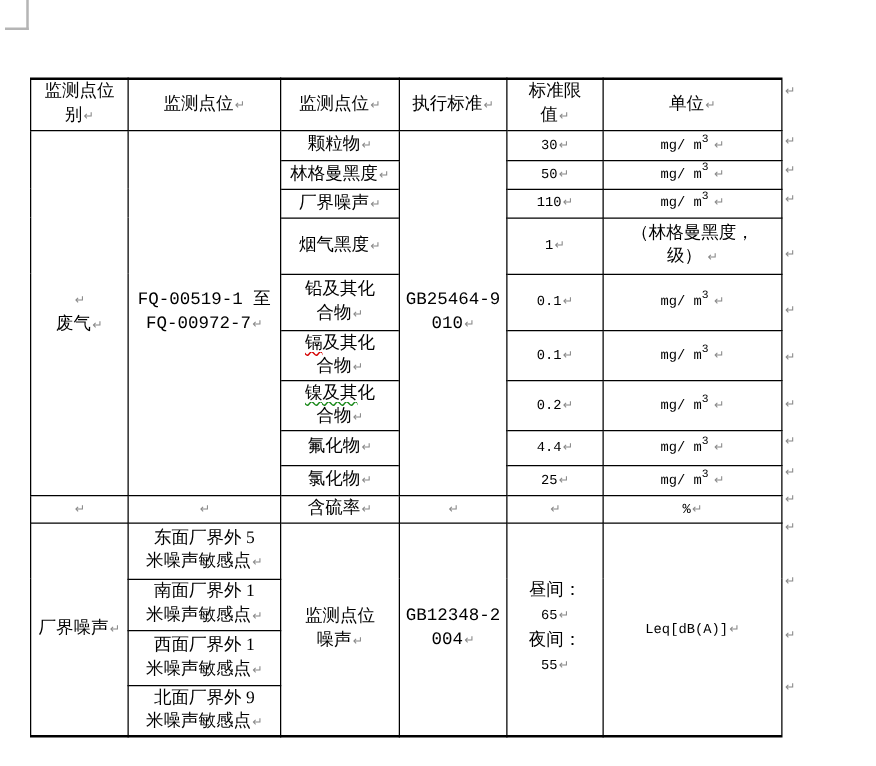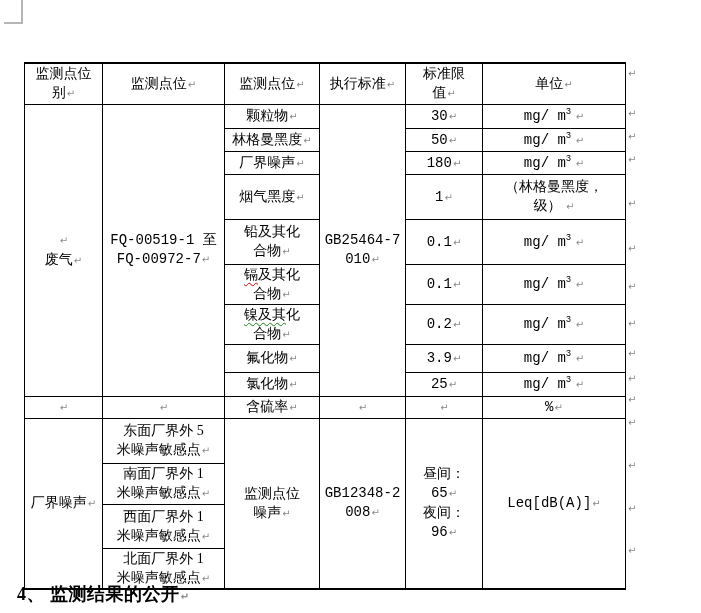--- a/index.html
+++ b/index.html
@@ -22,21 +22,21 @@
   table.std {
     position:absolute; left:24px; top:62px; width:601px;
     border-collapse:collapse; table-layout:fixed;
     border-top:2px solid #000; border-bottom:2px solid #000;
   }
   table.std td {
     border:1px solid #000; padding:0; text-align:center; vertical-align:middle;
     font-size:14px; line-height:19px;
   }
   td.no-right { border-right:none; }
-  .latin { font-family:"Liberation Mono", monospace; font-size:14px; }
+  .latin { font-family:"Liberation Mono", monospace; font-size:11px; }
   sup.latin { font-size:9px; line-height:0; }
   .pilcrow {
     color:#8a8a8a; font-family:"DejaVu Sans", sans-serif;
     font-size:10px; padding-left:1px;
   }
   .row-end { position:absolute; left:627px; }
   .line { display:block; }
   .sp-red {
     text-decoration-line:underline; text-decoration-style:wavy;
     text-decoration-color:#d40000; text-decoration-thickness:1px; text-underline-offset:3px;
@@ -84,36 +84,36 @@
       <td rowspan="9">
         <span class="line"><span class="pilcrow">↵</span></span>
         <span class="line"><span>废气</span><span class="pilcrow">↵</span></span>
       </td>
       <td rowspan="9" class="latin">
         <span class="line">FQ-00519-1 至</span>
         <span class="line"><span>FQ-00972-7</span><span class="pilcrow">↵</span></span>
       </td>
       <td><span>颗粒物</span><span class="pilcrow">↵</span></td>
       <td rowspan="9" class="latin">
-        <span class="line">GB25464-7</span>
+        <span class="line">GB25464-9</span>
         <span class="line"><span>010</span><span class="pilcrow">↵</span></span>
       </td>
       <td><span class="latin">30</span><span class="pilcrow">↵</span></td>
       <td class="no-right"><span class="latin">mg/ m</span><sup class="latin">3</sup>&nbsp;<span class="pilcrow">↵</span></td>
     </tr>
 
     <tr style="height:23px">
       <td><span>林格曼黑度</span><span class="pilcrow">↵</span></td>
       <td><span class="latin">50</span><span class="pilcrow">↵</span></td>
       <td class="no-right"><span class="latin">mg/ m</span><sup class="latin">3</sup>&nbsp;<span class="pilcrow">↵</span></td>
     </tr>
 
     <tr style="height:23px">
       <td><span>厂界噪声</span><span class="pilcrow">↵</span></td>
-      <td><span class="latin">180</span><span class="pilcrow">↵</span></td>
+      <td><span class="latin">110</span><span class="pilcrow">↵</span></td>
       <td class="no-right"><span class="latin">mg/ m</span><sup class="latin">3</sup>&nbsp;<span class="pilcrow">↵</span></td>
     </tr>
 
     <tr style="height:45px">
       <td><span>烟气黑度</span><span class="pilcrow">↵</span></td>
       <td><span class="latin">1</span><span class="pilcrow">↵</span></td>
       <td class="no-right">
         <span class="line">（林格曼黑度，</span>
         <span class="line"><span>级）</span> <span class="pilcrow">↵</span></span>
       </td>
@@ -141,21 +141,21 @@
       <td>
         <span class="line"><span class="sp-green">镍及其</span><span>化</span></span>
         <span class="line"><span>合物</span><span class="pilcrow">↵</span></span>
       </td>
       <td><span class="latin">0.2</span><span class="pilcrow">↵</span></td>
       <td class="no-right"><span class="latin">mg/ m</span><sup class="latin">3</sup>&nbsp;<span class="pilcrow">↵</span></td>
     </tr>
 
     <tr style="height:28px">
       <td><span>氟化物</span><span class="pilcrow">↵</span></td>
-      <td><span class="latin">3.9</span><span class="pilcrow">↵</span></td>
+      <td><span class="latin">4.4</span><span class="pilcrow">↵</span></td>
       <td class="no-right"><span class="latin">mg/ m</span><sup class="latin">3</sup>&nbsp;<span class="pilcrow">↵</span></td>
     </tr>
 
     <tr style="height:24px">
       <td><span>氯化物</span><span class="pilcrow">↵</span></td>
       <td><span class="latin">25</span><span class="pilcrow">↵</span></td>
       <td class="no-right"><span class="latin">mg/ m</span><sup class="latin">3</sup>&nbsp;<span class="pilcrow">↵</span></td>
     </tr>
 
     <tr style="height:22px">
@@ -172,45 +172,45 @@
       <td>
         <span class="line">东面厂界外 5</span>
         <span class="line"><span>米噪声敏感点</span><span class="pilcrow">↵</span></span>
       </td>
       <td rowspan="4">
         <span class="line">监测点位</span>
         <span class="line"><span>噪声</span><span class="pilcrow">↵</span></span>
       </td>
       <td rowspan="4" class="latin">
         <span class="line">GB12348-2</span>
-        <span class="line"><span>008</span><span class="pilcrow">↵</span></span>
+        <span class="line"><span>004</span><span class="pilcrow">↵</span></span>
       </td>
       <td rowspan="4">
         <span class="line">昼间：</span>
         <span class="line"><span class="latin">65</span><span class="pilcrow">↵</span></span>
         <span class="line">夜间：</span>
-        <span class="line"><span class="latin">96</span><span class="pilcrow">↵</span></span>
+        <span class="line"><span class="latin">55</span><span class="pilcrow">↵</span></span>
       </td>
       <td rowspan="4" class="no-right"><span class="latin">Leq[dB(A)]</span><span class="pilcrow">↵</span></td>
     </tr>
     <tr style="height:41px">
       <td>
         <span class="line">南面厂界外 1</span>
         <span class="line"><span>米噪声敏感点</span><span class="pilcrow">↵</span></span>
       </td>
     </tr>
     <tr style="height:44px">
       <td>
         <span class="line">西面厂界外 1</span>
         <span class="line"><span>米噪声敏感点</span><span class="pilcrow">↵</span></span>
       </td>
     </tr>
     <tr style="height:36px">
       <td>
-        <span class="line">北面厂界外 1</span>
+        <span class="line">北面厂界外 9</span>
         <span class="line"><span>米噪声敏感点</span><span class="pilcrow">↵</span></span>
       </td>
     </tr>
   </tbody>
     </table>
 
   <div>
     <span class="pilcrow row-end" style="top:68px">↵</span>
     <span class="pilcrow row-end" style="top:108px">↵</span>
     <span class="pilcrow row-end" style="top:131px">↵</span>
@@ -221,15 +221,14 @@
     <span class="pilcrow row-end" style="top:318px">↵</span>
     <span class="pilcrow row-end" style="top:348px">↵</span>
     <span class="pilcrow row-end" style="top:373px">↵</span>
     <span class="pilcrow row-end" style="top:394px">↵</span>
     <span class="pilcrow row-end" style="top:417px">↵</span>
     <span class="pilcrow row-end" style="top:460px">↵</span>
     <span class="pilcrow row-end" style="top:503px">↵</span>
     <span class="pilcrow row-end" style="top:545px">↵</span>
   </div>
 
-  <div class="section-heading"><span>4、 监测结果的公开</span><span class="pilcrow">↵</span></div>
 
 </div>
 
 </body></html>

